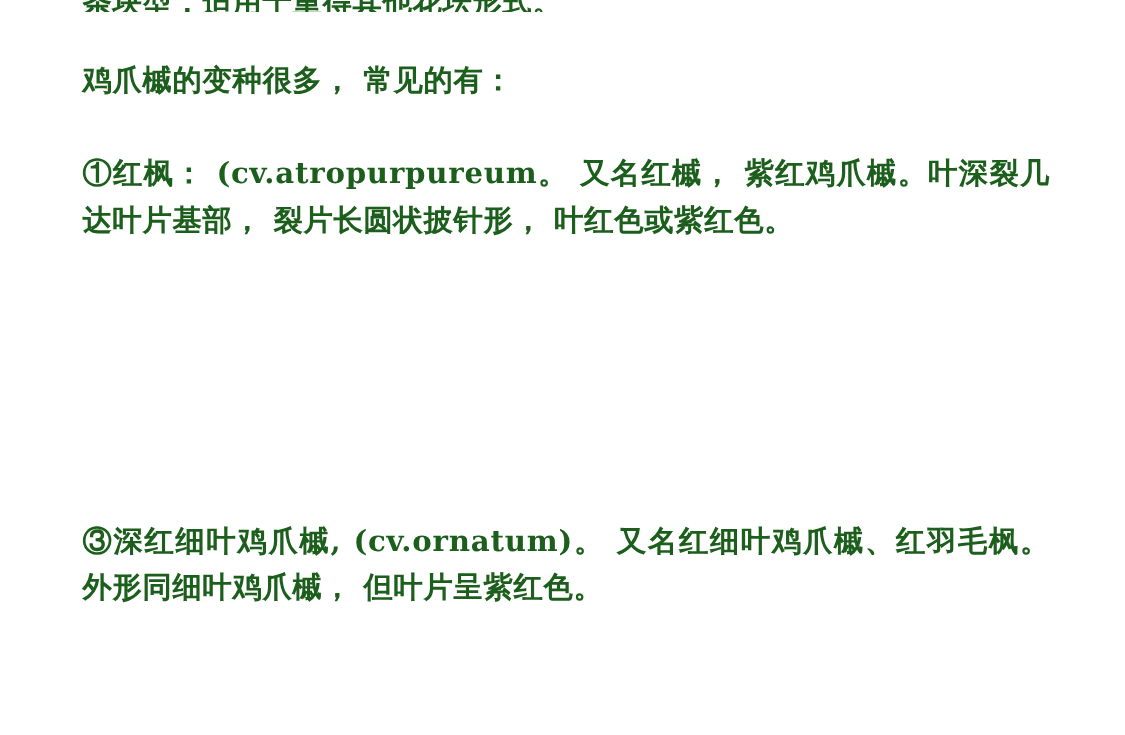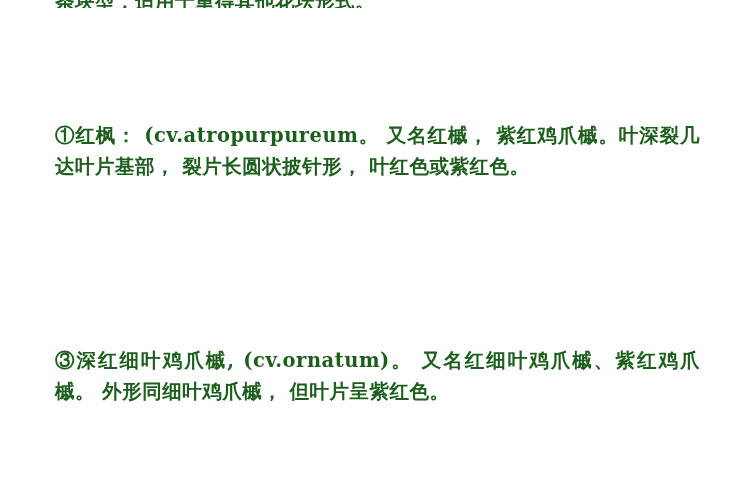--- a/index.html
+++ b/index.html
@@ -44,36 +44,39 @@
   }
   .clipped-top .para {
     white-space: nowrap;
   }
   .block {
     position: absolute;
     left: 55px;
     width: 645px;
   }
   #b1 { top: 38px; }
-  #b2 { top: 100px; margin-top: 20px; }
+  #b2 { top: 100px; }
   #b3 { top: 216px; }
   #b4 { top: 345px; }
 </style>
 </head>
 <body>
 
 <div class="page">
 
   <div class="clipped-top">
     <p class="para text-body">条块型，适用于重得其他花坛形式。</p>
   </div>
 
+  <div class="block" id="b1">
+    <p class="para text-body">鸡爪槭的变种很多， 常见的有：</p>
+  </div>
 
   <div class="block" id="b2">
     <p class="para text-body">①红枫： (cv.atropurpureum。 又名红槭， 紫红鸡爪槭。叶深裂几达叶片基部， 裂片长圆状披针形， 叶红色或紫红色。</p>
   </div>
 
 
   <div class="block" id="b4">
-    <p class="para text-body">③深红细叶鸡爪槭, (cv.ornatum)。 又名红细叶鸡爪槭、紫红鸡爪槭。 外形同细叶鸡爪槭， 但叶片呈紫红色。</p>
+    <p class="para text-body">③深红细叶鸡爪槭, (cv.ornatum)。 又名红细叶鸡爪槭、红羽毛枫。 外形同细叶鸡爪槭， 但叶片呈紫红色。</p>
   </div>
 
 </div>
 
 </body></html>

